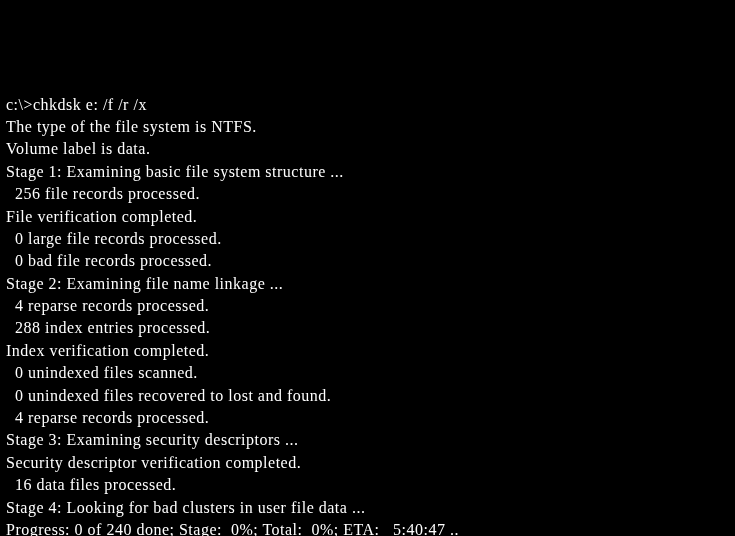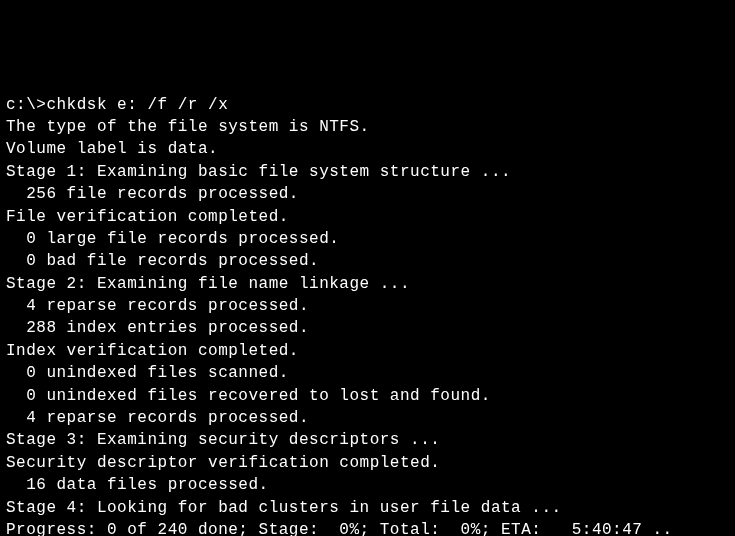--- a/index.html
+++ b/index.html
@@ -15,20 +15,21 @@
       line-height: 1.4;
       padding: 4px 6px;
       width: 735px;
       height: 536px;
       overflow: hidden;
       white-space: pre;
       letter-spacing: 0.5px;
     }
     .terminal-line {
       display: block;
+      font-family: Liberation Serif, serif;
     }
   </style>
 </head>
 <body>
 
 
 
 <div><span class="terminal-line">c:\&gt;chkdsk e: /f /r /x</span><span class="terminal-line">The type of the file system is NTFS.</span><span class="terminal-line">Volume label is data.</span><span class="terminal-line"></span><span class="terminal-line">Stage 1: Examining basic file system structure ...</span><span class="terminal-line">  256 file records processed.</span><span class="terminal-line">File verification completed.</span><span class="terminal-line">  0 large file records processed.</span><span class="terminal-line">  0 bad file records processed.</span><span class="terminal-line"></span><span class="terminal-line">Stage 2: Examining file name linkage ...</span><span class="terminal-line">  4 reparse records processed.</span><span class="terminal-line">  288 index entries processed.</span><span class="terminal-line">Index verification completed.</span><span class="terminal-line">  0 unindexed files scanned.</span><span class="terminal-line">  0 unindexed files recovered to lost and found.</span><span class="terminal-line">  4 reparse records processed.</span><span class="terminal-line"></span><span class="terminal-line">Stage 3: Examining security descriptors ...</span><span class="terminal-line">Security descriptor verification completed.</span><span class="terminal-line">  16 data files processed.</span><span class="terminal-line"></span><span class="terminal-line">Stage 4: Looking for bad clusters in user file data ...</span><span class="terminal-line">Progress: 0 of 240 done; Stage:  0%; Total:  0%; ETA:   5:40:47 ..</span></div>
 
 

